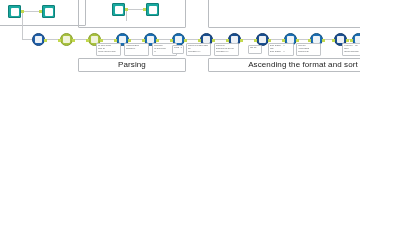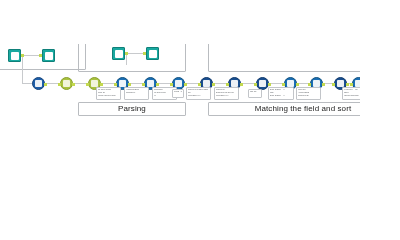--- a/index.html
+++ b/index.html
@@ -7,21 +7,20 @@
   body{
     font-family:"Liberation Sans", sans-serif;
     -webkit-font-smoothing:none;
   }
   #canvas{
     position:relative;
     width:360px;
     height:76px;
     overflow:hidden;
     background:#ffffff;
-    margin-top:44px;
   }
 
   
   .container-box{
     position:absolute;
     box-sizing:border-box;
     border:1px solid #b9bcc0;
     background:transparent;
     border-radius:1px;
   }
@@ -273,15 +272,15 @@
     <span class="ln">[CurrentField]</span>
   </div>
   <div class="anno" style="left:172px;top:45px;width:12px;height:9px;">
     <span class="ln">Field_1</span>
   </div>
   <div class="anno" style="left:248px;top:45px;width:14px;height:9px;">
     <span class="ln">On To</span>
   </div>
 
   <div class="container-caption" style="left:78px;top:58px;width:108px;height:14px;">Parsing</div>
-  <div class="container-caption" style="left:208px;top:58px;width:190px;height:14px;">Matching the field and sort</div>
+  <div class="container-caption" style="left:208px;top:58px;width:190px;height:14px;">Ascending the format and sort</div>
 
 </div>
 
 </body></html>

